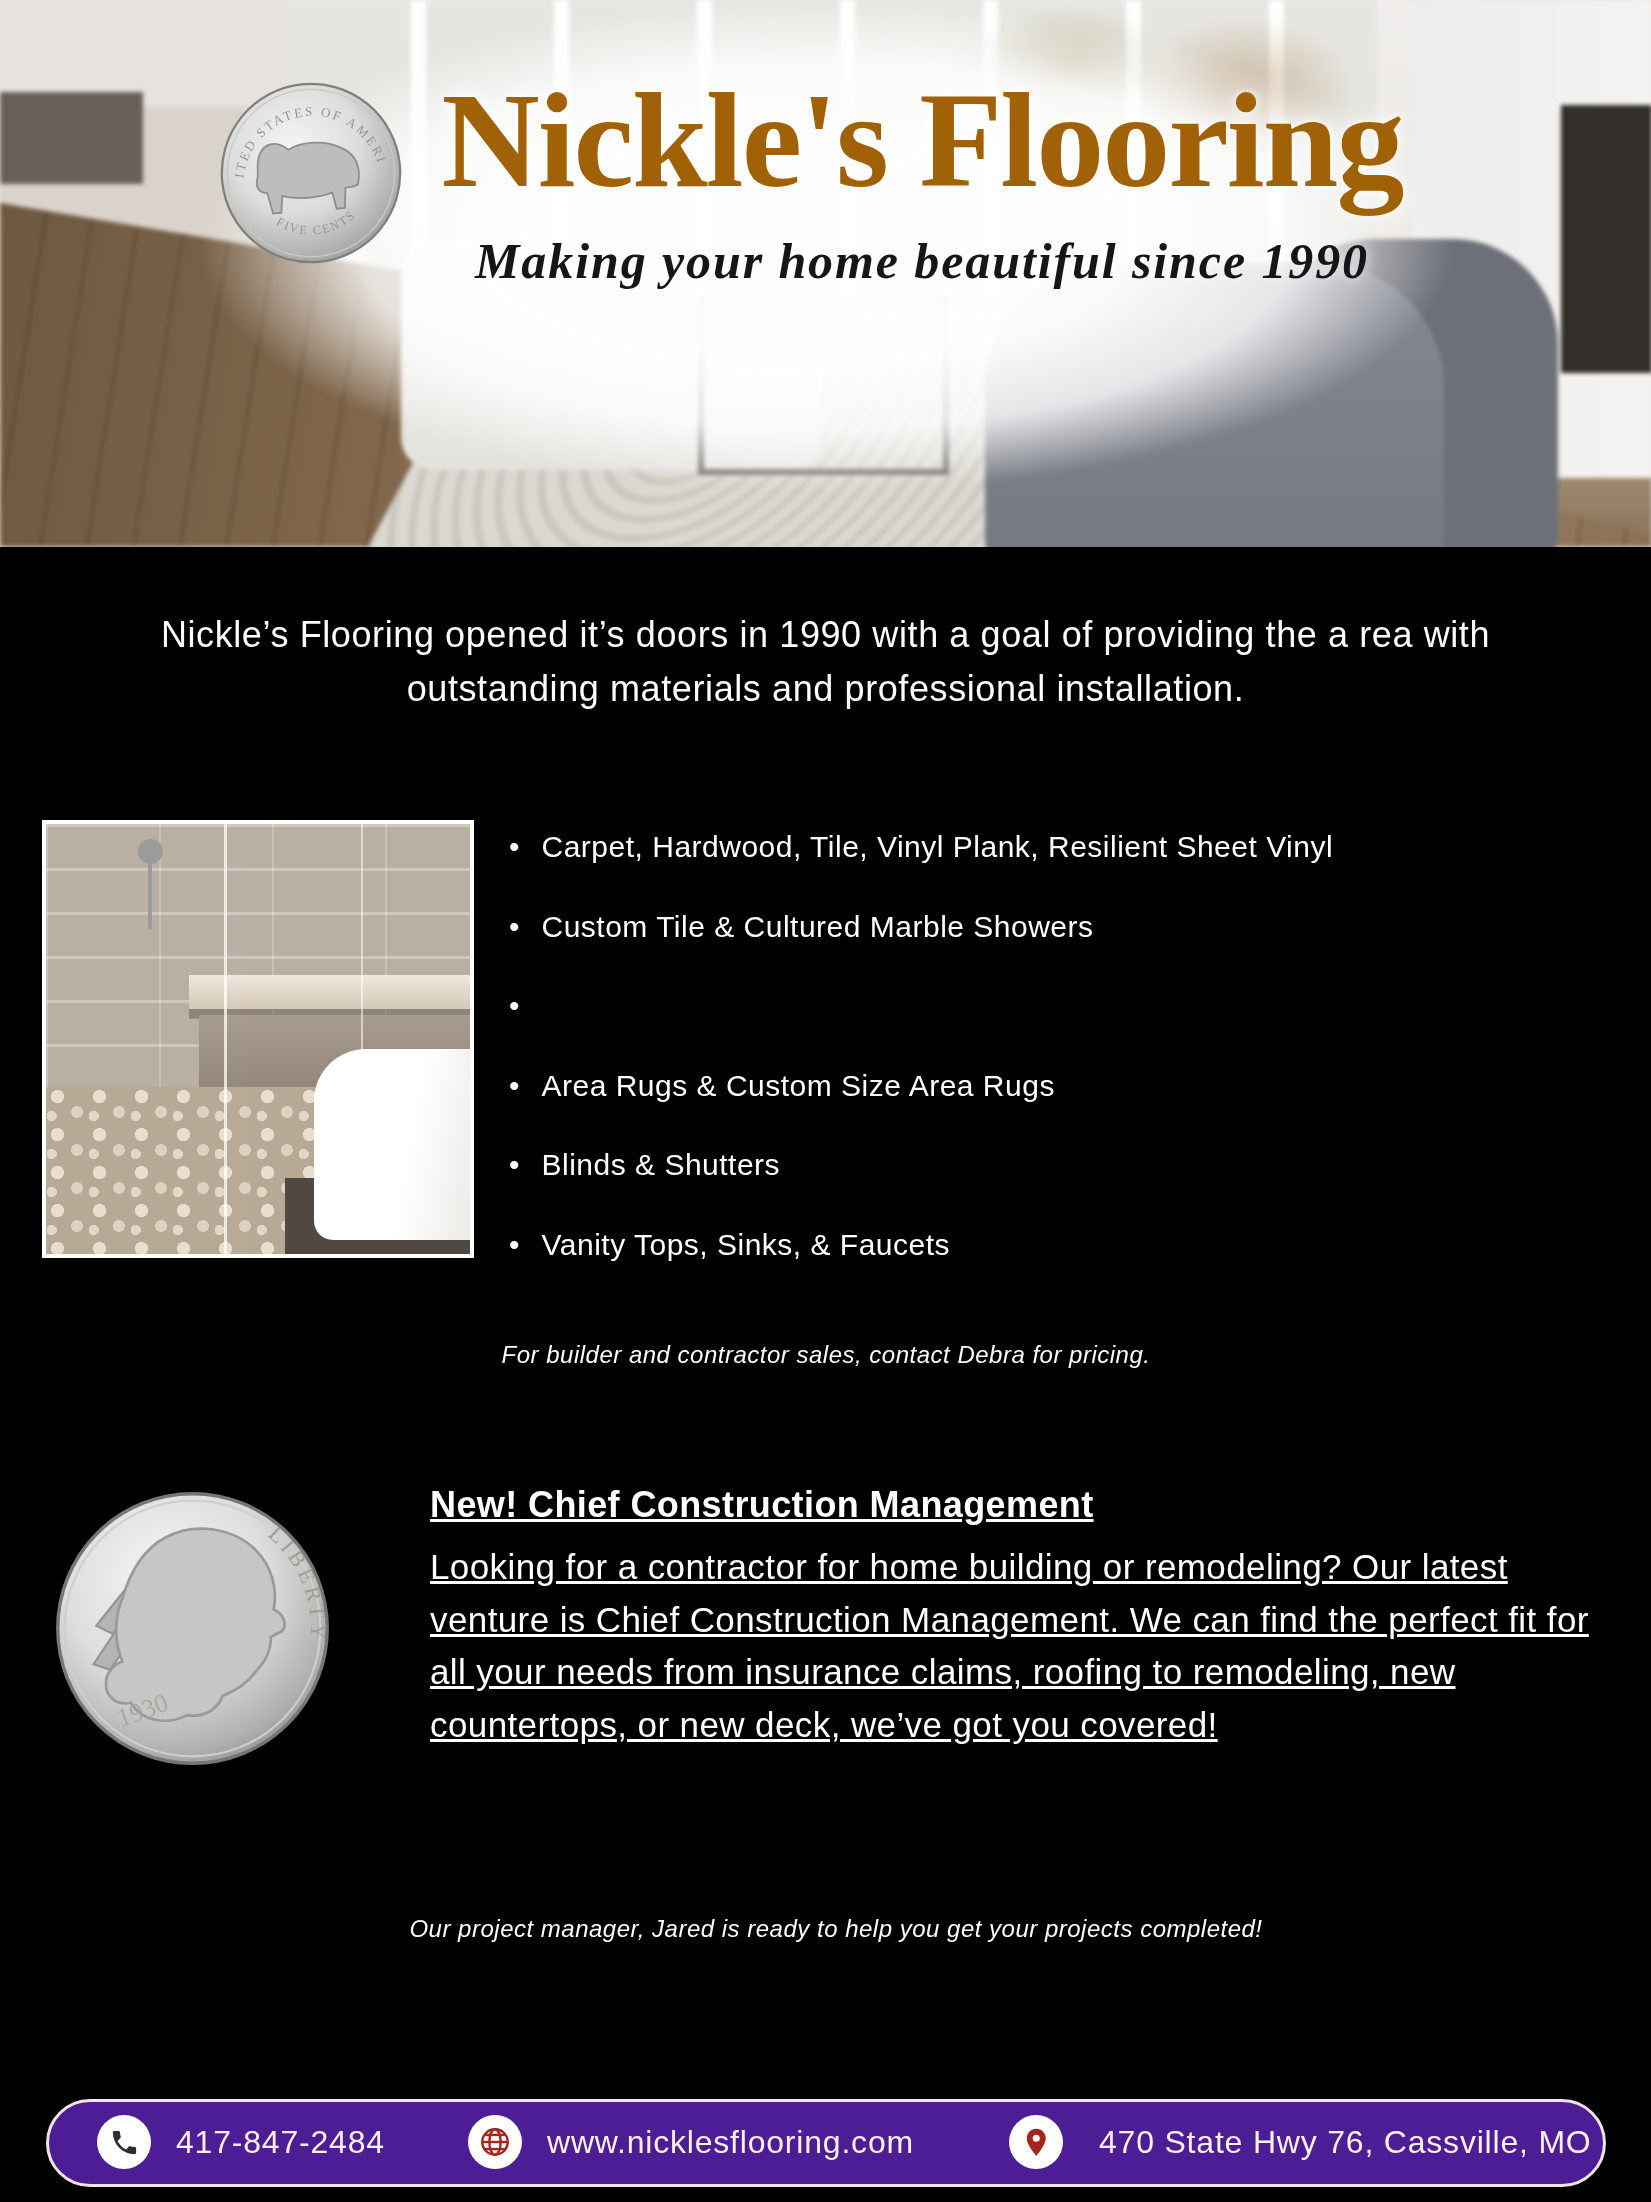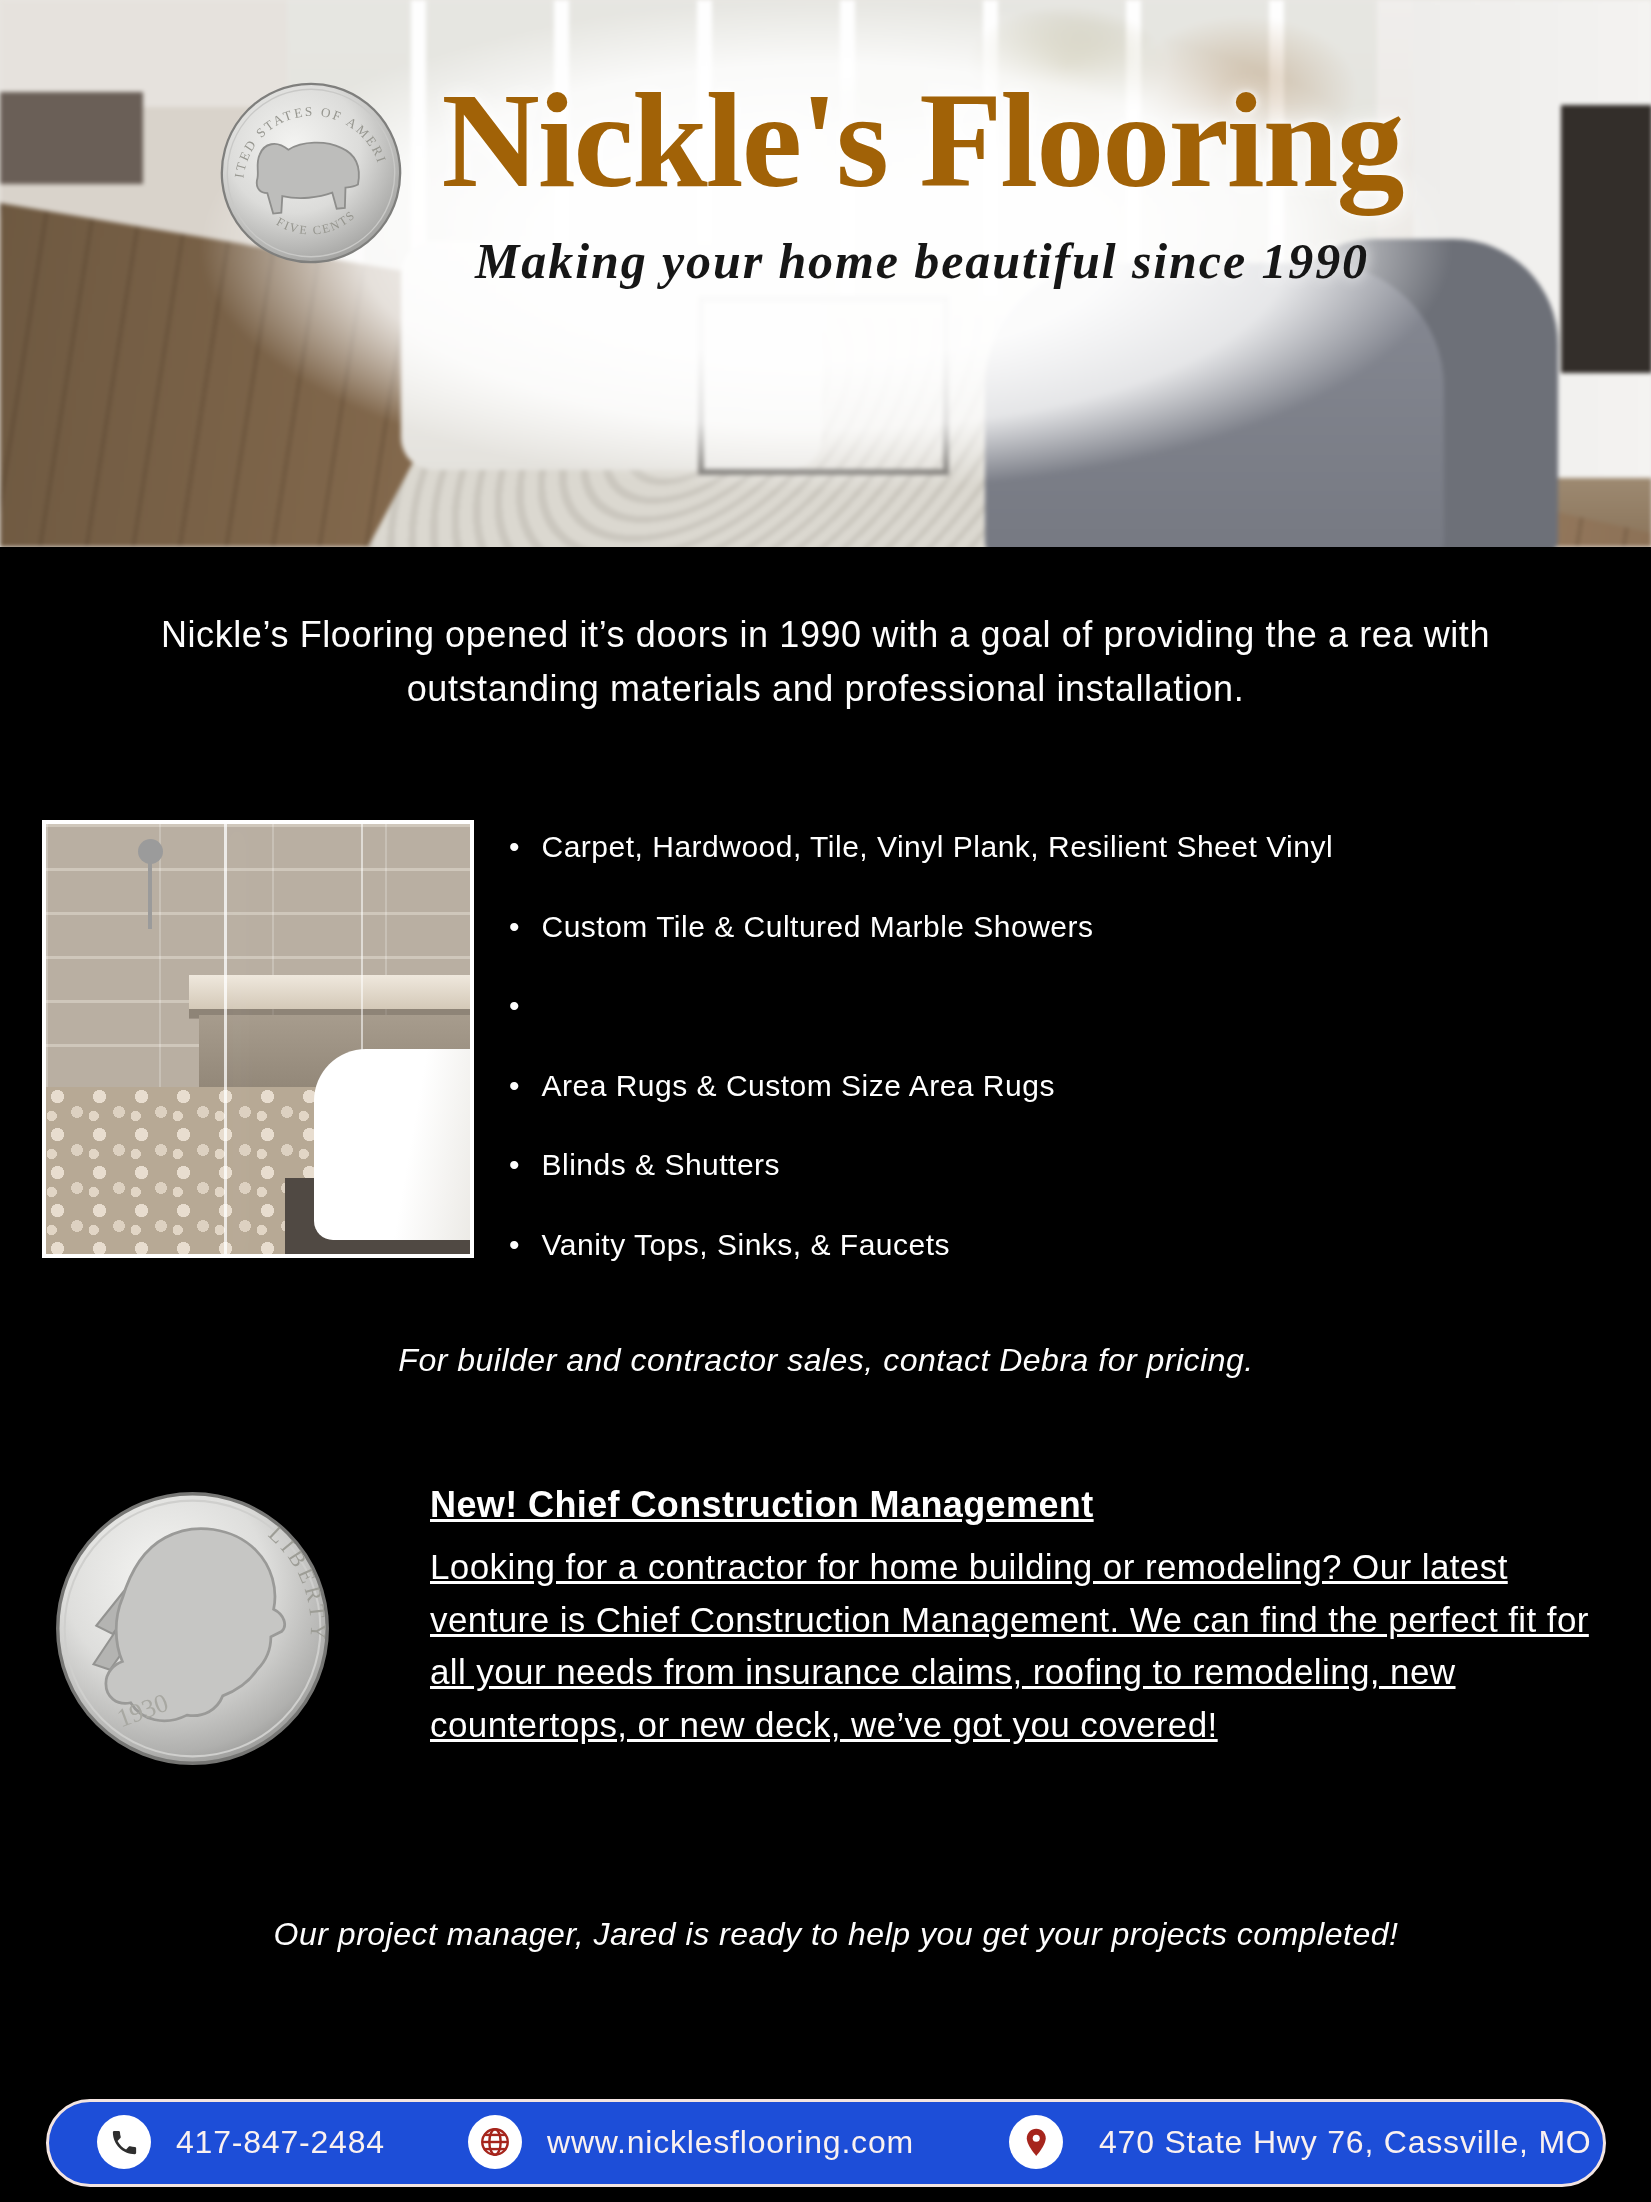--- a/index.html
+++ b/index.html
@@ -72,32 +72,32 @@
   .sh-tub{left:268px;top:225px;width:172px;height:191px;background:linear-gradient(100deg,#ffffff 55%,#e8e6e1);border-radius:52px 9.6px 7.6px 19px;}
   .sh-glass{left:178px;top:0;width:2.9px;height:438px;background:rgba(255,255,255,.75);box-shadow:11.5px 0 21px rgba(255,255,255,.18);}
   .sh-glass2{left:315px;top:0;width:1.9px;height:229px;background:rgba(255,255,255,.55);}
   .sh-shower-head{left:92px;top:15.3px;width:25px;height:25px;border-radius:50%;background:#9b9b9b;}
   .sh-pipe{left:102px;top:38px;width:3.8px;height:67px;background:#9b9b9b;}
   
   .services{position:absolute;left:509px;top:828px;width:1138px;}
   .services .item{display:flex;align-items:flex-start;margin-bottom:42px;font-size:30px;line-height:1.25;letter-spacing:0.5px;color:#fff;}
   .services .dot{width:32.5px;flex:0 0 32.5px;font-size:30px;}
   .note{position:absolute;left:0;width:1652px;text-align:center;font-style:italic;
-    font-size:32px;line-height:1.55;letter-spacing:0.5px;color:#fdfdfd;}
+    font-size:24px;line-height:1.55;letter-spacing:0.5px;color:#fdfdfd;}
   .note-builder{top:1336px;}
   .note-project{top:1910px;}
   .note-project .inner{display:inline-block;max-width:1300px;margin-left:20px;}
   
   .chief-coin{position:absolute;left:55px;top:1491px;width:275px;height:275px;}
   .chief{position:absolute;left:430px;top:1484px;width:1195px;text-decoration:underline;}
   .chief-heading{font-size:36px;font-weight:700;letter-spacing:0.4px;margin:0 0 15.3px 0;}
   .chief-body{font-size:35px;line-height:1.5;letter-spacing:0.4px;margin:0;}
   
   .footer-bar{position:absolute;left:46px;top:2099px;width:1560px;height:88px;box-sizing:border-box;
-    background:#1d4ed8;border:3.8px solid #f3e4e1;border-radius:46px;}
+    background:#4c1d95;border:3.8px solid #f3e4e1;border-radius:46px;}
   .contact{position:absolute;top:0;height:80px;display:flex;align-items:center;gap:25px;}
   .contact .badge{width:54px;height:54px;border-radius:50%;background:#fff;display:flex;align-items:center;justify-content:center;flex:0 0 54px;}
   .contact .label{font-size:32px;letter-spacing:0.8px;color:#faf1f0;white-space:nowrap;}
   .c-phone{left:48px;}
   .c-web{left:419px;}
   .c-addr{left:960px;gap:36px;}
 </style>
 </head>
 <body>
 

